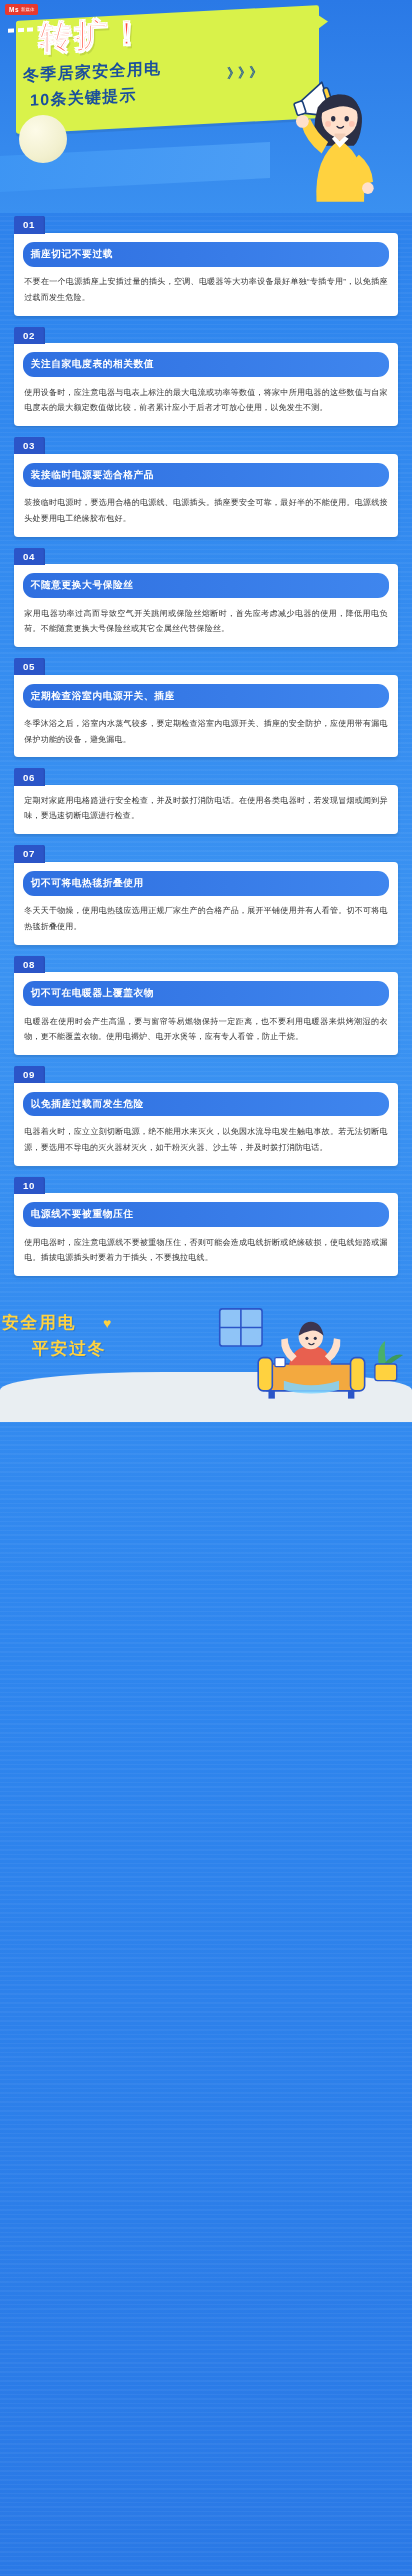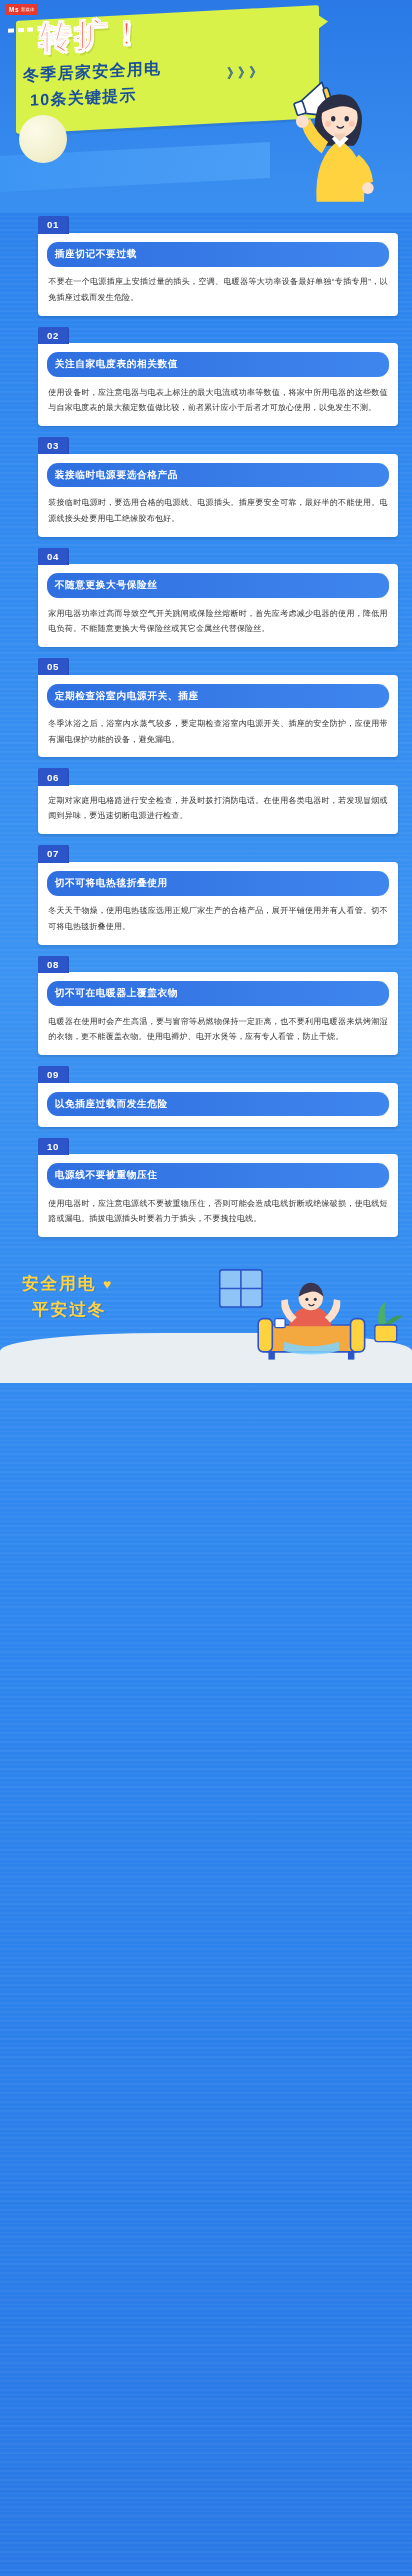--- a/index.html
+++ b/index.html
@@ -126,21 +126,21 @@
     background: linear-gradient(90deg, #3e96f4 0%, #4ea0f6 100%);
     transform: skewY(-3deg);
     z-index: 2;
     opacity: .9;
   }
 
   
   .person { position: absolute; right: 11.6px; top: 57px; width: 122px; height: 148px; z-index: 5; }
 
   
-  .tips { padding: 2.6px 0 0 0; margin-left: 24px; }
+  .tips { padding: 2.6px 0 0 0; }
   .tip { position: relative; padding: 0 14px 10.3px 14px; }
   .tip-num {
     display: inline-block;
     background: #2b55c8;
     color: #ffffff;
     font-size: 9.7px;
     font-weight: bold;
     padding: 3.2px 10.3px 3.2px 9px;
     border-radius: 1.9px 1.9px 0 0;
     letter-spacing: 0.6px;
@@ -176,21 +176,21 @@
 
   
   .footer {
     position: relative;
     height: 134px;
     margin-top: 1.3px;
     overflow: hidden;
   }
   .ft-text1 {
     position: absolute;
-    left: 22px; top: 23px;
+    left: 2px; top: 23px;
     font-size: 16.7px;
     font-weight: bold;
     color: #ffd23f;
     letter-spacing: 1.9px;
     text-shadow: 1.3px 1.3px 0 rgba(0,0,0,0.12);
   }
   .ft-heart {
     position: absolute;
     left: 103px; top: 27px;
     color: #ffd23f;
@@ -330,20 +330,21 @@
       <div class="tip-card">
         <div class="tip-head">切不可在电暖器上覆盖衣物</div>
         <div class="tip-body">电暖器在使用时会产生高温，要与窗帘等易燃物保持一定距离，也不要利用电暖器来烘烤潮湿的衣物，更不能覆盖衣物。使用电褥炉、电开水煲等，应有专人看管，防止干烧。</div>
       </div>
     </div>
 
     <div class="tip">
       <div class="tip-num">09</div>
       <div class="tip-card">
         <div class="tip-head">以免插座过载而发生危险</div>
+        <div class="tip-body">电器着火时，应立立刻切断电源，绝不能用水来灭火，以免因水流导电发生触电事故。若无法切断电源，要选用不导电的灭火器材灭火，如干粉灭火器、沙土等，并及时拨打消防电话。</div>
       </div>
     </div>
 
     <div class="tip">
       <div class="tip-num">10</div>
       <div class="tip-card">
         <div class="tip-head">电源线不要被重物压住</div>
         <div class="tip-body">使用电器时，应注意电源线不要被重物压住，否则可能会造成电线折断或绝缘破损，使电线短路或漏电。插拔电源插头时要着力于插头，不要拽拉电线。</div>
       </div>
     </div>

